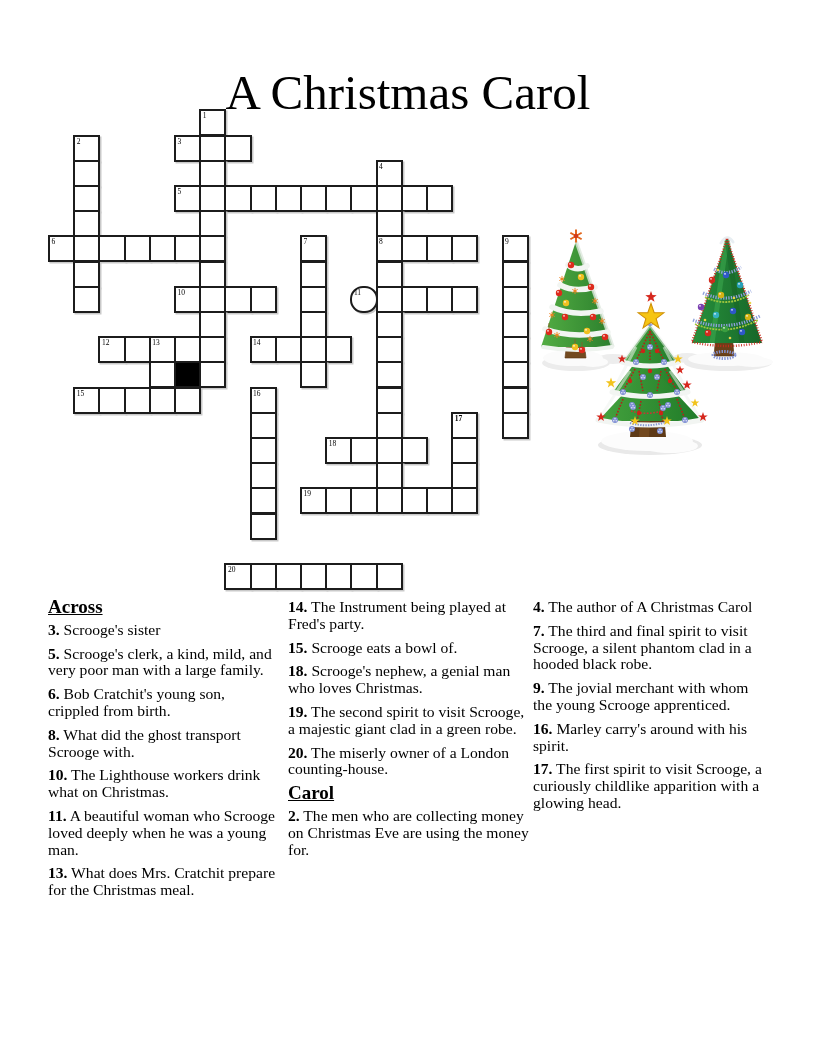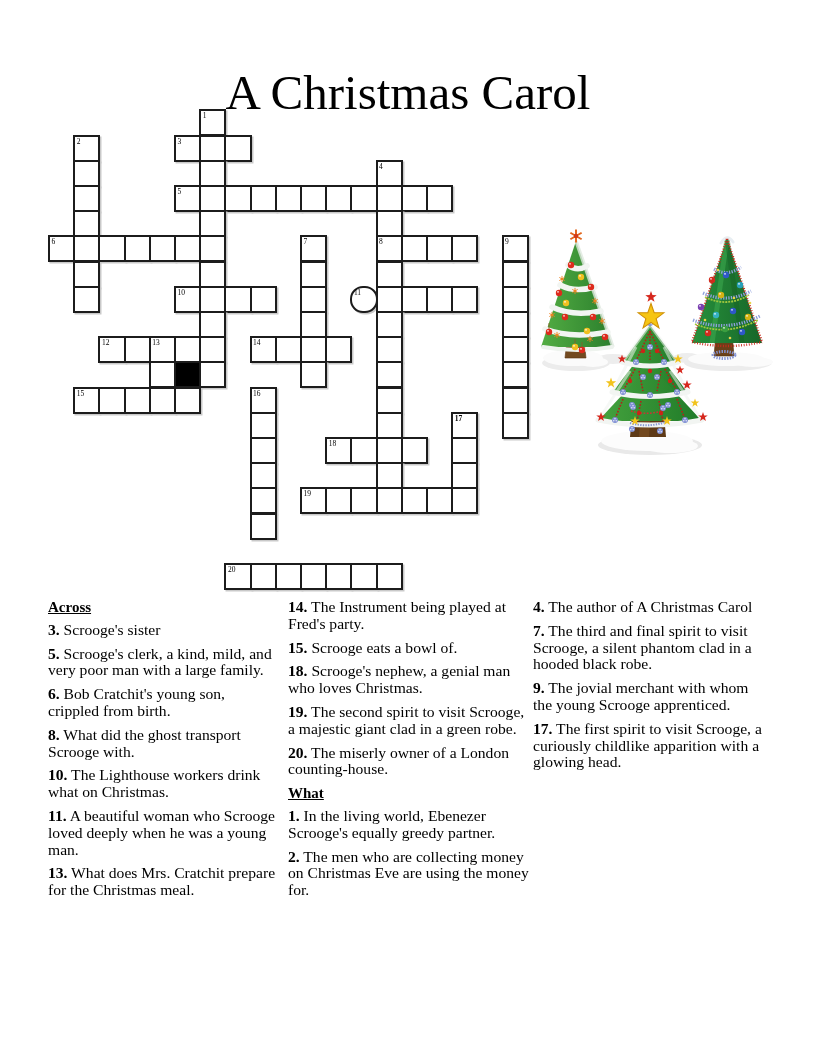--- a/index.html
+++ b/index.html
@@ -10,21 +10,21 @@
   
   .grid{position:absolute;left:0;top:0;}
   .cell{position:absolute;width:27.2px;height:27.2px;box-sizing:border-box;
         border:2px solid #1c1c1c;background:#ffffff;
         box-shadow:1.5px 1.5px 0 #c9c9c9;}
   .cell.black{background:#000;}
   .cnum{position:absolute;top:0px;left:1.5px;font-size:7.5px;line-height:9px;
         font-family:"Liberation Serif",serif;color:#000;}
   
   .cluecol{position:absolute;top:599px;font-size:15.6px;line-height:16.8px;}
-  .clue-header{font-size:15px;font-weight:bold;text-decoration:underline;
+  .clue-header{font-size:19px;font-weight:bold;text-decoration:underline;
                margin:0 0 6px 0;}
   .clue-header.down{margin-top:2px;}
   .clue{margin:0 0 7px 0;}
   .clue b{font-weight:bold;}
   .trees{position:absolute;left:535px;top:225px;}
 </style>
 </head>
 <body>
 
 <div class="page">
@@ -363,25 +363,25 @@
         <p class="clue"><b>10.</b> The Lighthouse workers drink what on Christmas.</p>
         <p class="clue"><b>11.</b> A beautiful woman who Scrooge loved deeply when he was a young man.</p>
         <p class="clue"><b>13.</b> What does Mrs. Cratchit prepare for the Christmas meal.</p>
       </div>
     <div class="cluecol" id="cluecol1" style="left: 288px; width: 244px;">
         <p class="clue"><b>14.</b> The Instrument being played at Fred's party.</p>
         <p class="clue"><b>15.</b> Scrooge eats a bowl of.</p>
         <p class="clue"><b>18.</b> Scrooge's nephew, a genial man who loves Christmas.</p>
         <p class="clue"><b>19.</b> The second spirit to visit Scrooge, a majestic giant clad in a green robe.</p>
         <p class="clue"><b>20.</b> The miserly owner of a London counting-house.</p>
-        <div class="clue-header down">What</div>
-        <p class="clue"><b>1.</b> In the living world, Ebenezer Scrooge's equally greedy partner.</p>
+        <div class="clue-header down">Carol</div>
         <p class="clue"><b>2.</b> The men who are collecting money on Christmas Eve are using the money for.</p>
       </div>
     <div class="cluecol" id="cluecol2" style="left: 533px; width: 230px;">
         <p class="clue"><b>4.</b> The author of A Christmas Carol</p>
         <p class="clue"><b>7.</b> The third and final spirit to visit Scrooge, a silent phantom clad in a hooded black robe.</p>
         <p class="clue"><b>9.</b> The jovial merchant with whom the young Scrooge apprenticed.</p>
+        <p class="clue"><b>16.</b> Marley carry's around with his spirit.</p>
         <p class="clue"><b>17.</b> The first spirit to visit Scrooge, a curiously childlike apparition with a glowing head.</p>
       </div>
   </div>
 
 </div>
 
 </body></html>

